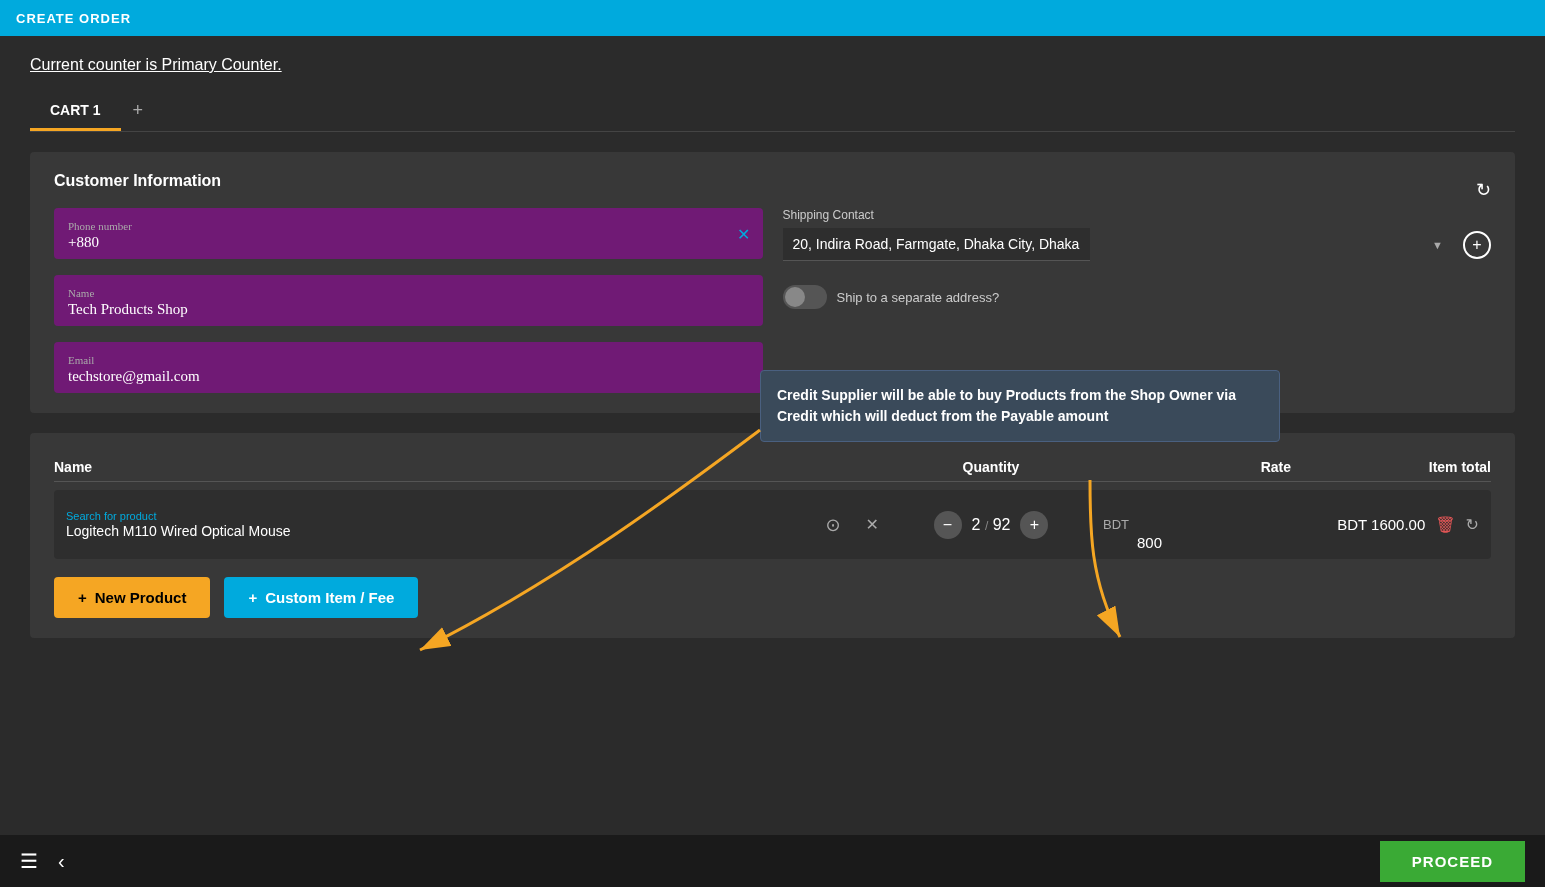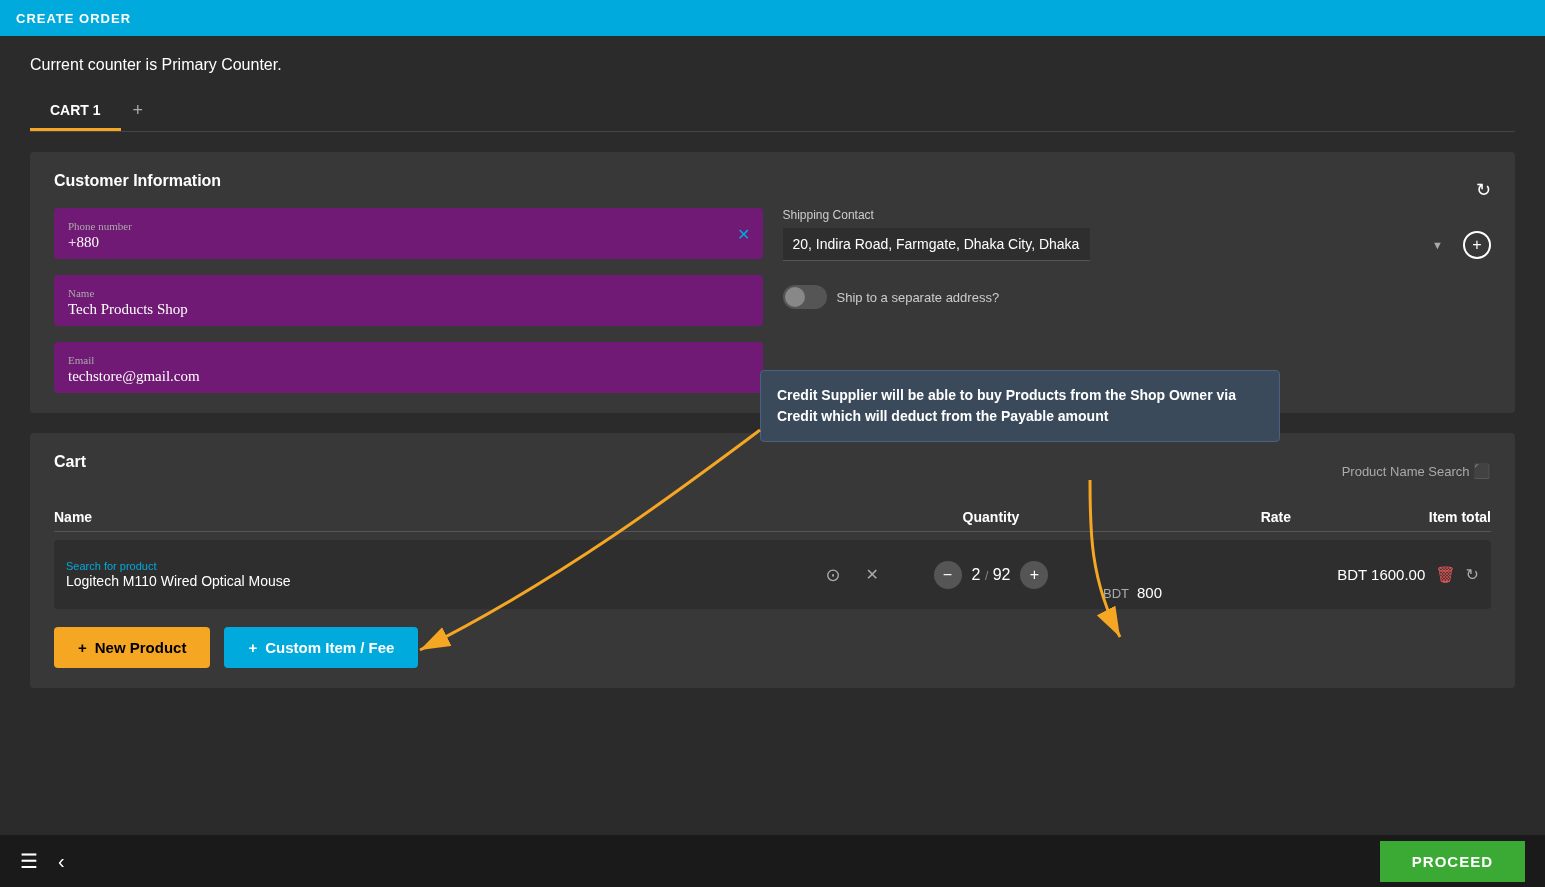--- a/index.html
+++ b/index.html
@@ -32,20 +32,21 @@
     .main-content {
       padding: 20px 30px;
       height: calc(887px - 36px - 52px);
       overflow-y: auto;
     }
 
     .counter-text {
       font-size: 16px;
       color: #fff;
       margin-bottom: 18px;
+      text-decoration: underline;
     }
 
     
     .tabs-bar {
       display: flex;
       align-items: center;
       border-bottom: 1px solid #444;
       margin-bottom: 0;
     }
     .tab-item {
@@ -298,21 +299,21 @@
       align-items: center;
       justify-content: center;
       cursor: pointer;
       font-size: 16px;
       color: #fff;
     }
     .qty-slash { color: #888; font-size: 12px; }
 
     .rate-cell {
       display: flex;
-      align-items: flex-end;
+      align-items: center;
       gap: 8px;
       padding: 8px 12px;
       background: #2e2e2e;
     }
     .currency-label {
       font-size: 13px;
       color: #aaa;
     }
     .rate-input {
       background: transparent;
@@ -476,27 +477,20 @@
         </div>
         <div class="ship-toggle-row">
           <div class="toggle-switch"></div>
           <span class="toggle-label">Ship to a separate address?</span>
         </div>
       </div>
     </div>
   </div>
 
   <div class="card">
-    <div class="cart-header-row">
-      <div class="card-title">Cart</div>
-      <div style="display:flex;align-items:center;">
-        <span class="product-search-label">Product Name Search</span>
-        <span class="filter-icon">⬛</span>
-      </div>
-    </div>
 
     <div class="cart-columns">
       <div class="col-header">Name</div>
       <div class="col-header center">Quantity</div>
       <div class="col-header right">Rate</div>
       <div class="col-header right">Item total</div>
     </div>
 
     <div class="cart-row">
 

